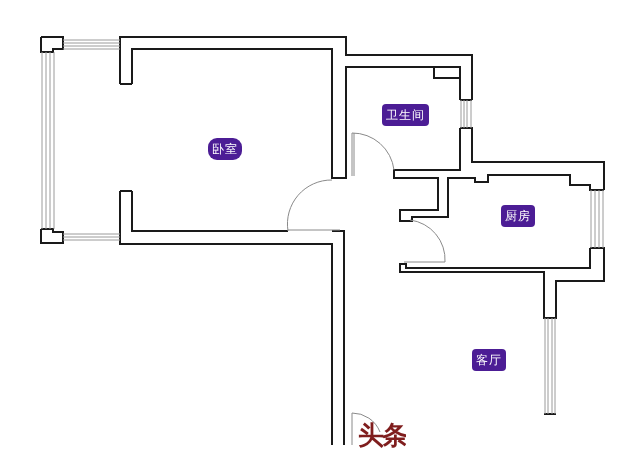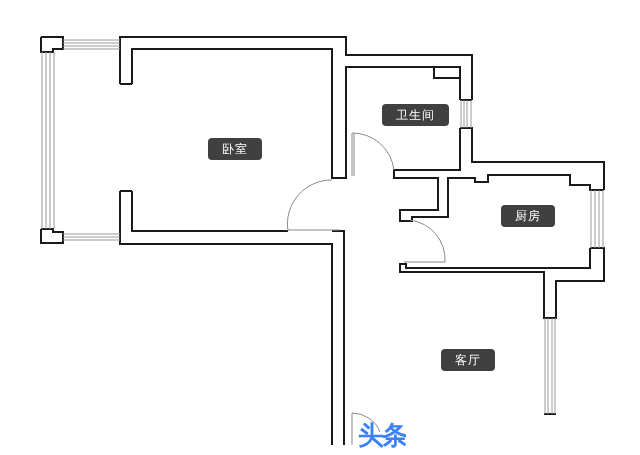--- a/index.html
+++ b/index.html
@@ -1,26 +1,26 @@
 <!DOCTYPE html>
 <html><head>
   <meta charset="utf-8">
   <style>
     html, body { margin: 0; padding: 0; background: #ffffff; }
     body { width: 640px; height: 455px; overflow: hidden; position: relative; font-family: "DejaVu Sans", sans-serif; }
     #plan { position: absolute; left: 0; top: 0; width: 640px; height: 455px; }
     .label {
-      position: absolute; background: #404040; color: #ffffff; border-radius: 4px;
-      font-size: 12px; line-height: 22px; height: 22px; padding: 0 14px;
+      position: absolute; background: #4c1d95; color: #ffffff; border-radius: 4px;
+      font-size: 12px; line-height: 22px; height: 22px; padding: 0 4px;
       letter-spacing: 1px; white-space: nowrap;
       font-family: "DejaVu Sans", sans-serif;
     }
     .watermark {
       position: absolute; left: 358px; top: 418px; height: 37px; overflow: hidden;
-      font-size: 26px; font-weight: bold; color: #3b82f6; letter-spacing: -2px;
+      font-size: 26px; font-weight: bold; color: #7f1d1d; letter-spacing: -2px;
       font-family: "DejaVu Sans", sans-serif;
     }
   </style>
 </head>
 <body>
 
 <svg id="plan" viewBox="0 0 640 455" xmlns="http://www.w3.org/2000/svg">
   <g fill="none" stroke="#1a1a1a" stroke-width="2">
 
     <polyline points="120,84 120,37 346,37 346,55 472,55 472,100"></polyline>
@@ -90,18 +90,18 @@
     <line x1="354" y1="133" x2="354" y2="176"></line>
 
     <path d="M 410,220 A 40,40 0 0 1 445,262"></path>
     <line x1="404" y1="262" x2="445" y2="262"></line>
 
     <path d="M 352,413 A 30,30 0 0 1 380,432"></path>
     <line x1="352" y1="413" x2="352" y2="445"></line>
   </g>
 </svg>
 
-<div class="label" style="left:208px; top:138px;">卧室</div>
+<div class="label" style="left:208px; top:138px;border-radius:9px;">卧室</div>
 <div class="label" style="left:382px; top:104px;">卫生间</div>
 <div class="label" style="left:501px; top:205px;">厨房</div>
-<div class="label" style="left:441px; top:349px;text-align:center;">客厅</div>
+<div class="label" style="left:472px; top:349px;text-align:center;">客厅</div>
 
 <div class="watermark">头条</div>
 
 </body></html>

